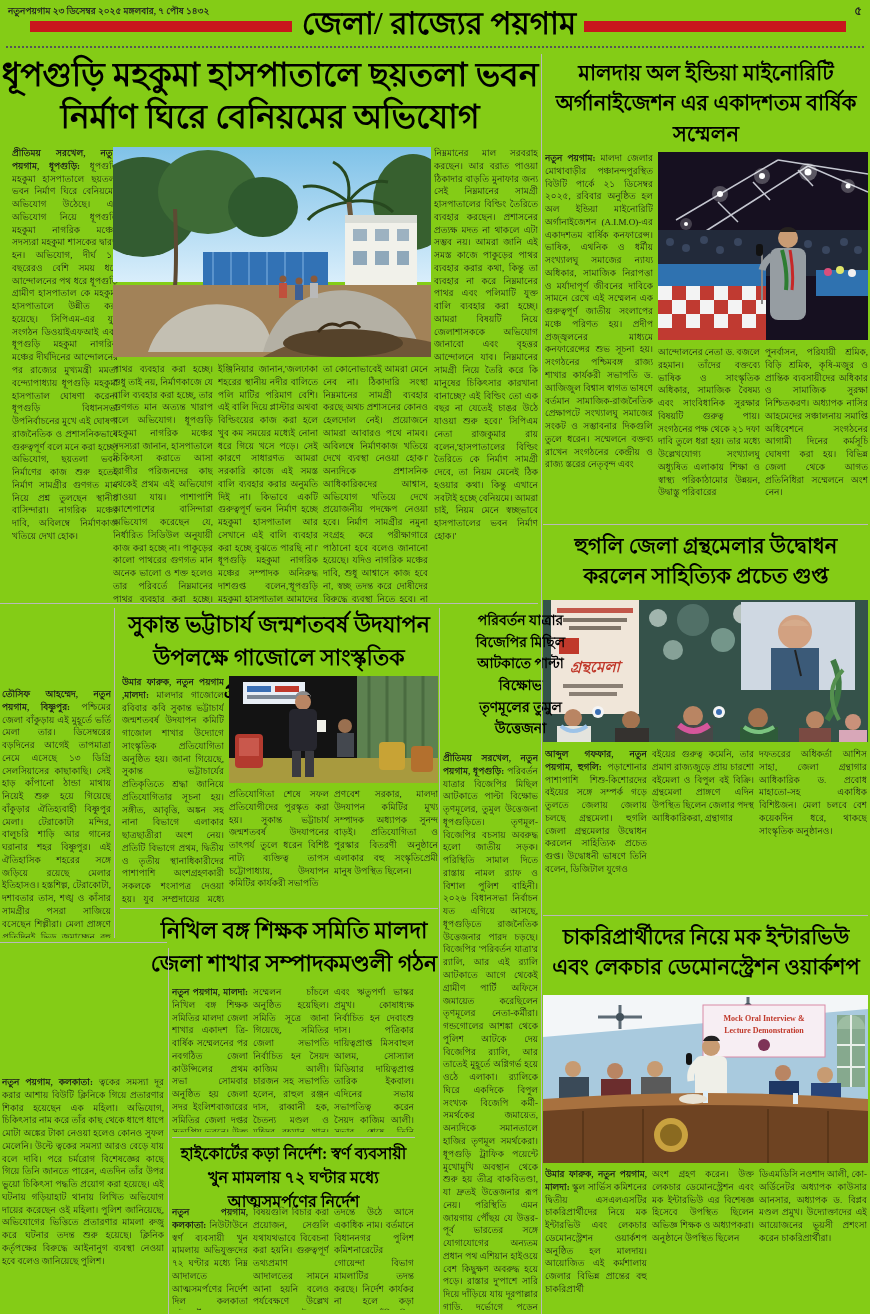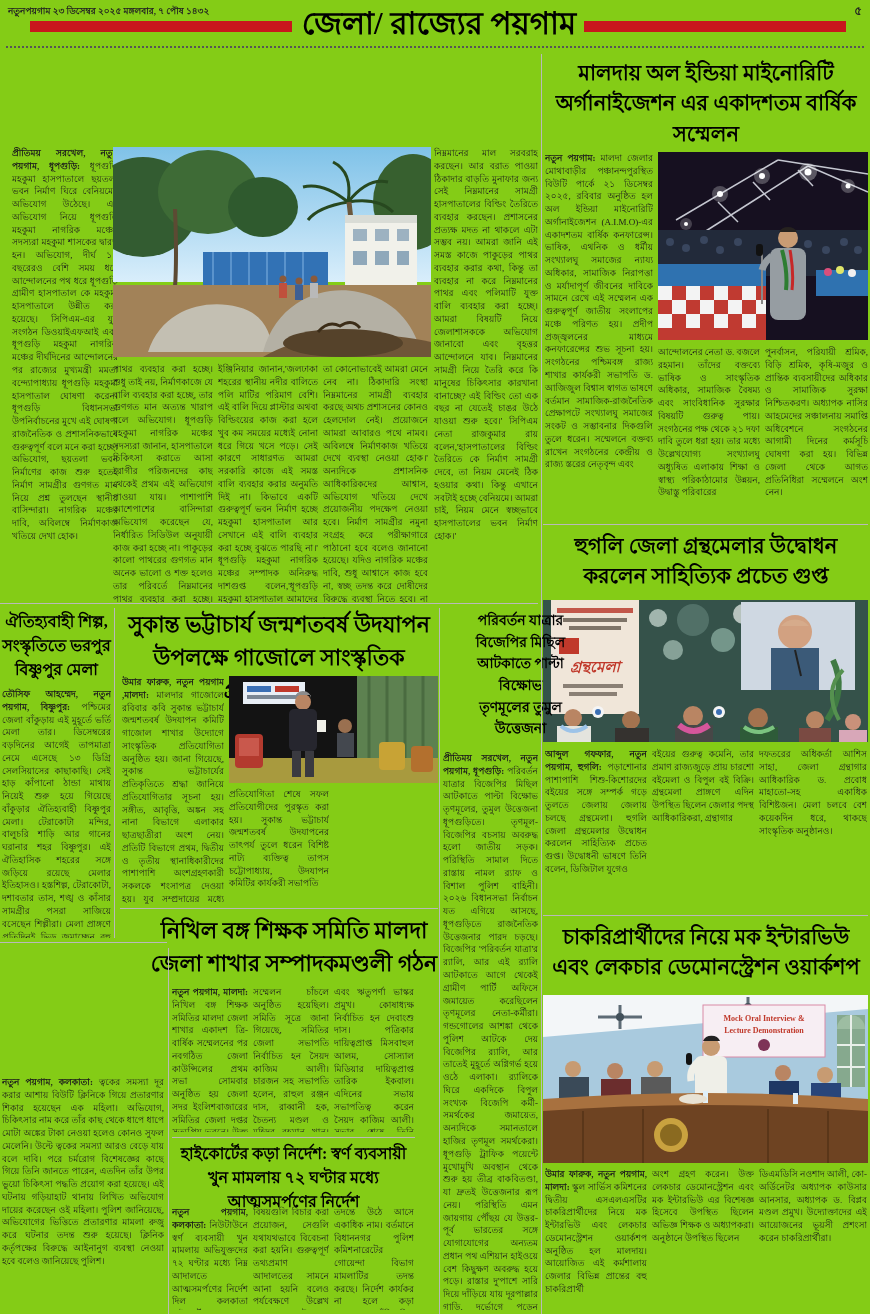--- a/index.html
+++ b/index.html
@@ -29,20 +29,21 @@
 
 <div id="paper">
 
   <div class="abs dateline" style="left:8px;top:4px;width:420px;">নতুনপয়গাম ২৩ ডিসেম্বর ২০২৫ মঙ্গলবার, ৭ পৌষ ১৪৩২</div>
   <div class="abs pagenum" style="right:8px;top:2px;">৫</div>
   <div class="abs mastbar" style="left:30px;top:21px;width:262px;"></div>
   <div class="abs masttitle" style="left:295px;top:8px;width:288px;">জেলা/ রাজ্যের পয়গাম</div>
   <div class="abs mastbar" style="left:584px;top:21px;width:262px;"></div>
   <div class="abs dotted" style="left:6px;top:46px;width:858px;"></div>
 
+  <div class="abs hl hl-main" style="left:0px;top:54px;width:540px;">ধূপগুড়ি মহকুমা হাসপাতালে ছয়তলা ভবন নির্মাণ ঘিরে বেনিয়মের অভিযোগ</div>
   <div class="abs col" style="left:12px;top:147px;width:106px;height:456px;">
     <span class="byline">প্রীতিময় সরখেল, নতুন পয়গাম, ধূপগুড়ি:</span>
     <span>ধূপগুড়ি মহকুমা হাসপাতালে ছয়তলা ভবন নির্মাণ ঘিরে বেনিয়মের অভিযোগ উঠেছে। এই অভিযোগ নিয়ে ধূপগুড়ি মহকুমা নাগরিক মঞ্চের সদস্যরা মহকুমা শাসকের দ্বারস্থ হন। অভিযোগ, দীর্ঘ ১২ বছরেরও বেশি সময় ধরে আন্দোলনের পথ ধরে ধূপগুড়ি গ্রামীণ হাসপাতাল কে মহকুমা হাসপাতালে উন্নীত করা হয়েছে। সিপিএম-এর যুব সংগঠন ডিওয়াইএফআই এবং ধূপগুড়ি মহকুমা নাগরিক মঞ্চের দীর্ঘদিনের আন্দোলনের পর রাজ্যের মুখ্যমন্ত্রী মমতা বন্দ্যোপাধ্যায় ধূপগুড়ি মহকুমা হাসপাতাল ঘোষণা করেন। ধূপগুড়ি বিধানসভা উপনির্বাচনের মুখে এই ঘোষণা রাজনৈতিক ও প্রশাসনিকভাবে গুরুত্বপূর্ণ বলে মনে করা হচ্ছে। অভিযোগ, ছয়তলা ভবন নির্মাণের কাজ শুরু হতেই নির্মাণ সামগ্রীর গুণগত মান নিয়ে প্রশ্ন তুলছেন স্থানীয় বাসিন্দারা। নাগরিক মঞ্চের দাবি, অবিলম্বে নির্মাণকাজ খতিয়ে দেখা হোক।</span>
   </div>
 
   <div class="abs photo" style="left:113px;top:147px;width:318px;height:210px;">
     <svg width="318" height="210" viewBox="0 0 318 210">
       <defs>
         <linearGradient id="sky" x1="0" y1="0" x2="0" y2="1">
           <stop offset="0" stop-color="#7fc2e8"></stop>
@@ -302,21 +303,20 @@
   <div class="abs hl hl-lg" style="left:545px;top:922px;width:322px;">চাকরিপ্রার্থীদের নিয়ে মক ইন্টারভিউ এবং লেকচার ডেমোনস্ট্রেশন ওয়ার্কশপ</div>
   <div class="abs col" style="left:545px;top:1168px;width:102px;height:142px;">
     <span class="byline">উমার ফারুক, নতুন পয়গাম, মালদা:</span>
     <span>স্কুল সার্ভিস কমিশনের দ্বিতীয় এসএলএসটির চাকরিপ্রার্থীদের নিয়ে মক ইন্টারভিউ এবং লেকচার ডেমোনস্ট্রেশন ওয়ার্কশপ অনুষ্ঠিত হল মালদায়। আয়োজিত এই কর্মশালায় জেলার বিভিন্ন প্রান্তের বহু চাকরিপ্রার্থী</span>
   </div>
   <div class="abs col" style="left:652px;top:1168px;width:102px;height:142px;">অংশ গ্রহণ করেন। উক্ত লেকচার ডেমোনস্ট্রেশন এবং মক ইন্টারভিউ এর বিশেষজ্ঞ হিসেবে উপস্থিত ছিলেন অভিজ্ঞ শিক্ষক ও অধ্যাপকরা। অনুষ্ঠানে উপস্থিত ছিলেন</div>
   <div class="abs col" style="left:759px;top:1168px;width:108px;height:142px;">ডিএমডিসি নওশাদ আলী, কো-অর্ডিনেটর অধ্যাপক কাউসার আনসার, অধ্যাপক ড. বিপ্লব মণ্ডল প্রমুখ। উদ্যোক্তাদের এই আয়োজনের ভূয়সী প্রশংসা করেন চাকরিপ্রার্থীরা।</div>
 
   <div class="abs hrule" style="left:0px;top:603px;width:538px;"></div>
 
-  <div class="abs hl hl-sm" style="left:0px;top:610px;width:113px;">ঐতিহ্যবাহী শিল্প, সংস্কৃতিতে ভরপুর বিষ্ণুপুর মেলা</div>
   <div class="abs col" style="left:2px;top:688px;width:109px;height:250px;">
     <span class="byline">তৌসিফ আহম্মেদ, নতুন পয়গাম, বিষ্ণুপুর:</span>
     <span>পশ্চিমের জেলা বাঁকুড়ায় এই মুহূর্তে ভর্তি মেলা তার। ডিসেম্বরের বড়দিনের আগেই তাপমাত্রা নেমে এসেছে ১৩ ডিগ্রি সেলসিয়াসের কাছাকাছি। সেই হাড় কাঁপানো ঠান্ডা মাথায় নিয়েই শুরু হয়ে গিয়েছে বাঁকুড়ার ঐতিহ্যবাহী বিষ্ণুপুর মেলা। টেরাকোটা মন্দির, বালুচরি শাড়ি আর গানের ঘরানার শহর বিষ্ণুপুর। এই ঐতিহাসিক শহরের সঙ্গে জড়িয়ে রয়েছে মেলার ইতিহাসও। হস্তশিল্প, টেরাকোটা, দশাবতার তাস, শঙ্খ ও কাঁসার সামগ্রীর পসরা সাজিয়ে বসেছেন শিল্পীরা। মেলা প্রাঙ্গণে প্রতিদিনই ভিড় জমাচ্ছেন বহু মানুষ। থাকছে বাউল গান, লোকসংস্কৃতির নানা অনুষ্ঠানও। সংস্কৃতিপ্রেমী মানুষের কাছে বিষ্ণুপুর মেলা বরাবরই বাড়তি আকর্ষণের।</span>
   </div>
   <div class="abs hrule" style="left:0px;top:942px;width:167px;"></div>
 
   <div class="abs col" style="left:2px;top:1076px;width:162px;height:234px;">
     <span class="byline">নতুন পয়গাম, কলকাতা:</span>
     <span>ত্বকের সমস্যা দূর করার আশায় বিউটি ক্লিনিকে গিয়ে প্রতারণার শিকার হয়েছেন এক মহিলা। অভিযোগ, চিকিৎসার নাম করে তাঁর কাছ থেকে ধাপে ধাপে মোটা অঙ্কের টাকা নেওয়া হলেও কোনও সুফল মেলেনি। উল্টে ত্বকের সমস্যা আরও বেড়ে যায় বলে দাবি। পরে চর্মরোগ বিশেষজ্ঞের কাছে গিয়ে তিনি জানতে পারেন, এতদিন তাঁর উপর ভুয়ো চিকিৎসা পদ্ধতি প্রয়োগ করা হয়েছে। এই ঘটনায় গড়িয়াহাট থানায় লিখিত অভিযোগ দায়ের করেছেন ওই মহিলা। পুলিশ জানিয়েছে, অভিযোগের ভিত্তিতে প্রতারণার মামলা রুজু করে ঘটনার তদন্ত শুরু হয়েছে। ক্লিনিক কর্তৃপক্ষের বিরুদ্ধে আইনানুগ ব্যবস্থা নেওয়া হবে বলেও জানিয়েছে পুলিশ।</span>
   </div>
@@ -351,20 +351,21 @@
       </g>
       <rect x="6" y="58" width="28" height="34" rx="4" fill="#b33a2e"></rect>
       <rect x="10" y="62" width="20" height="18" fill="#c9584c"></rect>
       <rect x="150" y="66" width="26" height="28" rx="4" fill="#c8a335"></rect>
       <rect x="182" y="70" width="22" height="26" rx="4" fill="#b3702e"></rect>
       <circle cx="116" cy="50" r="7" fill="#9a7050"></circle>
         <rect x="108" y="57" width="17" height="24" fill="#44484f"></rect>
     </svg>
   </div>
   <div class="abs col" style="left:229px;top:788px;width:100px;height:116px;">প্রতিযোগিতা শেষে সফল প্রতিযোগীদের পুরস্কৃত করা হয়। সুকান্ত ভট্টাচার্য জন্মশতবর্ষ উদযাপনের তাৎপর্য তুলে ধরেন বিশিষ্ট নাট্য ব্যক্তিত্ব তাপস চট্টোপাধ্যায়, উদযাপন কমিটির কার্যকরী সভাপতি</div>
+  <div class="abs col" style="left:334px;top:788px;width:104px;height:116px;">প্রণবেশ সরকার, মালদা উদযাপন কমিটির মুখ্য সম্পাদক অধ্যাপক সুনন্দ বাড়ই। প্রতিযোগিতা ও পুরস্কার বিতরণী অনুষ্ঠানে এলাকার বহু সংস্কৃতিপ্রেমী মানুষ উপস্থিত ছিলেন।</div>
 
   <div class="abs hrule" style="left:120px;top:908px;width:318px;"></div>
 
   <div class="abs hl hl-md" style="left:150px;top:914px;width:288px;">নিখিল বঙ্গ শিক্ষক সমিতি মালদা জেলা শাখার সম্পাদকমণ্ডলী গঠন</div>
   <div class="abs col" style="left:172px;top:986px;width:76px;height:146px;">
     <span class="byline">নতুন পয়গাম, মালদা:</span>
     <span>নিখিল বঙ্গ শিক্ষক সমিতির মালদা জেলা শাখার একাদশ ত্রি-বার্ষিক সম্মেলনের পর নবগঠিত জেলা কাউন্সিলের প্রথম সভা সোমবার অনুষ্ঠিত হয় জেলা সদর ইংলিশবাজারের সমিতির জেলা দপ্তর সত্যপ্রিয় ভবনে। উক্ত সভায় সমিতির জেলা শাখার ১২ জনের সম্পাদকমণ্ডলী গঠিত হয়েছে। উল্লেখ্য, গত ৬ ও ৭ ডিসেম্বর দুইদিনব্যাপী সমিতির একাদশ ত্রি-বার্ষিক</span>
   </div>
   <div class="abs col" style="left:253px;top:986px;width:76px;height:146px;">সম্মেলন চাঁচলে অনুষ্ঠিত হয়েছিল। সমিতি সূত্রে জানা গিয়েছে, সমিতির জেলা সভাপতি নির্বাচিত হন সৈয়দ কাজিম আলী। চারজন সহ সভাপতি হলেন, রাহুল রঞ্জন দাস, রাব্বানী হক, চৈতন্য মণ্ডল ও মহিদুর রহমান খান। জেলা সম্পাদক হিসেবে পুনরায় নির্বাচিত হয়েছেন অরুণ কুমার প্রসাদ। সহ সম্পাদক হিসেবে তিনজন নির্বাচিত হন তাঁরা হলেন, তুষার কুমার সান্যাল, মনোজ সরকার</div>
   <div class="abs col" style="left:334px;top:986px;width:80px;height:146px;">এবং ঋতুপর্ণা ভাস্কর প্রমুখ। কোষাধ্যক্ষ নির্বাচিত হন দেবাংশু দাস। পত্রিকার দায়িত্বপ্রাপ্ত মিসবাহুল আলম, সোস্যাল মিডিয়ার দায়িত্বপ্রাপ্ত তারিক ইকবাল। এদিনের সভায় সভাপতিত্ব করেন সৈয়দ কাজিম আলী। সভার শেষে তিনি সকলকে অভিনন্দন জানান। জেলা সম্পাদক অরুণ কুমার প্রসাদ আগামী দিনে সমিতিকে আরও শক্তিশালী করার আহ্বান জানান।</div>

